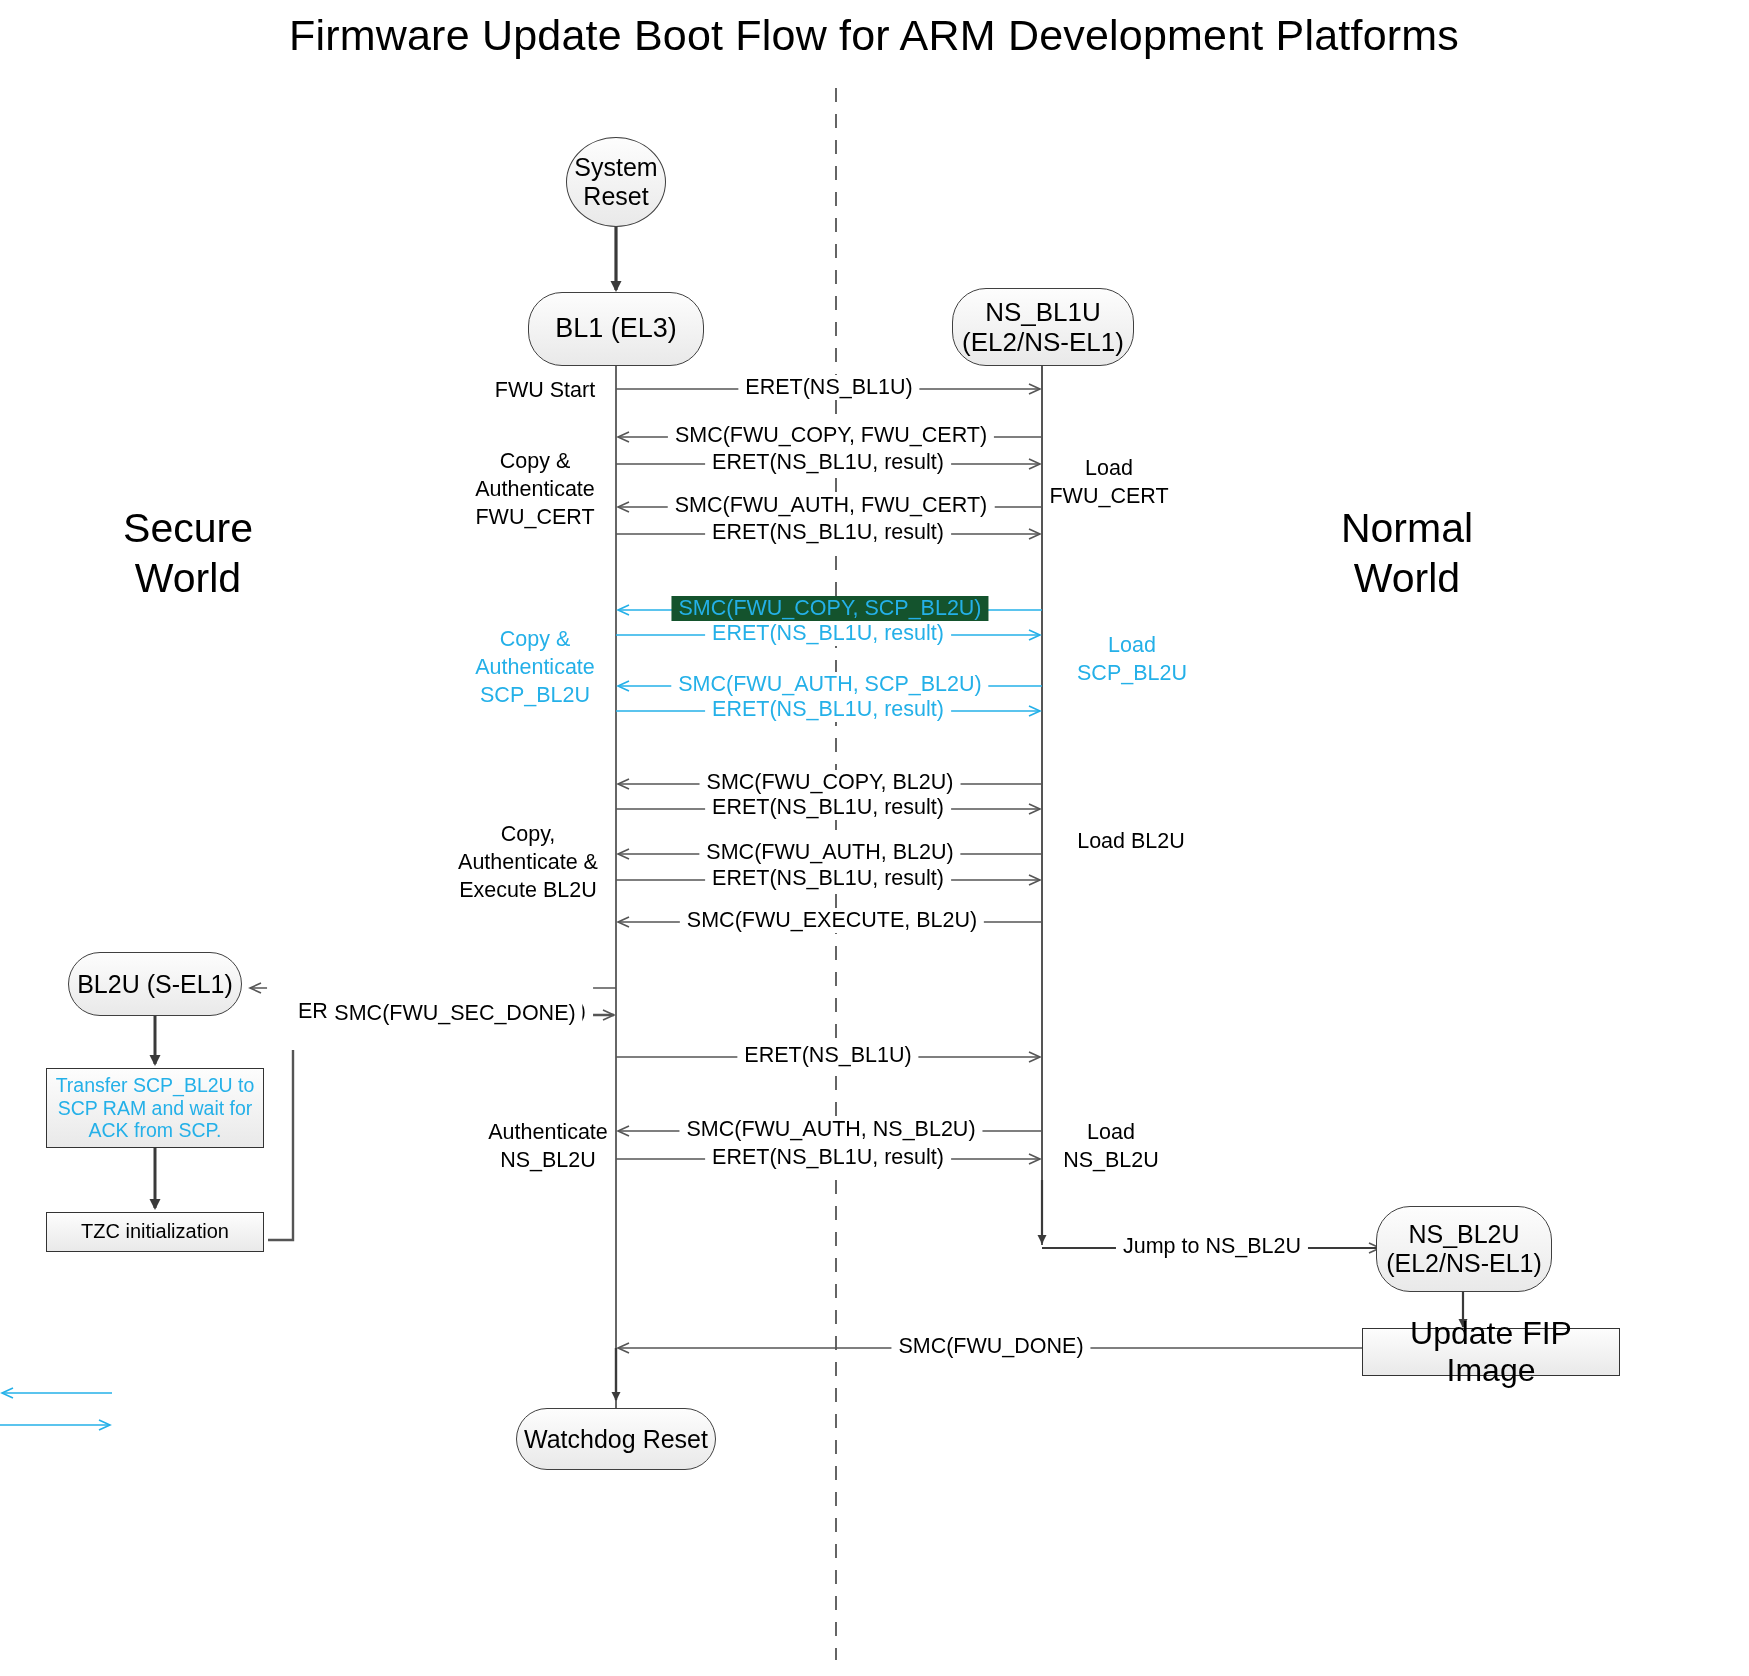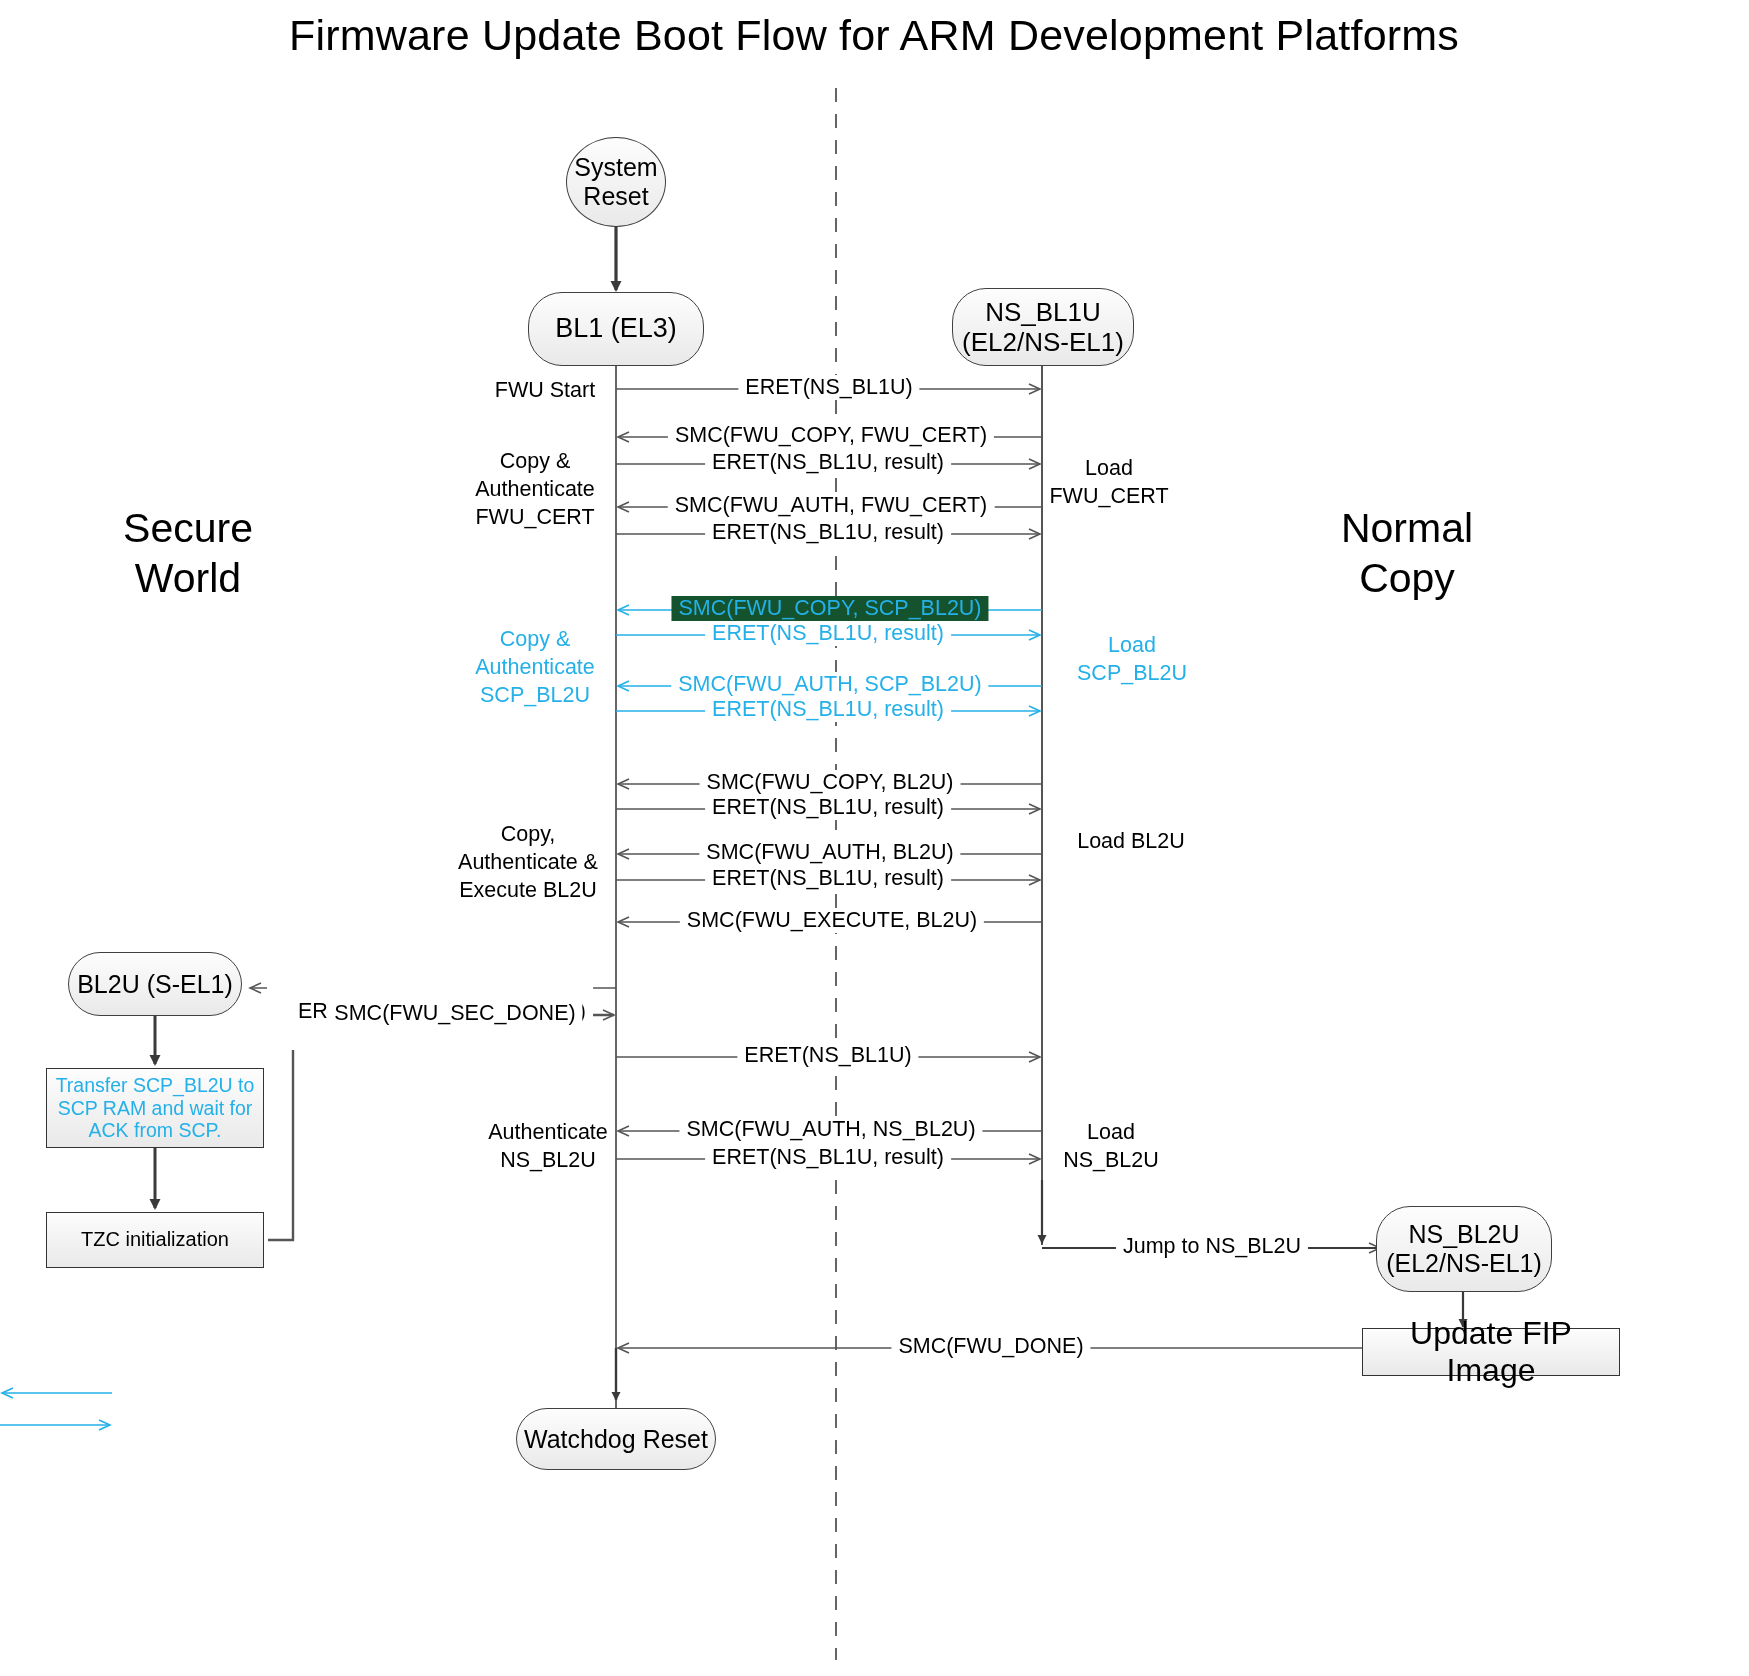--- a/index.html
+++ b/index.html
@@ -102,21 +102,21 @@
 
     <line x1="112" y1="1393" x2="2" y2="1393" stroke="#24b0e8" stroke-width="1.7" marker-end="url(#ohLc)"></line>
     <line x1="0" y1="1425" x2="110" y2="1425" stroke="#24b0e8" stroke-width="1.7" marker-end="url(#ohRc)"></line>
   </svg>
 
   <div class="lbl ctr title">Firmware Update Boot Flow for ARM Development Platforms</div>
 
   <div class="lbl ctr world" style="left:188px;top:503px;">Secure
 World</div>
   <div class="lbl ctr world" style="left:1407px;top:503px;">Normal
-Copy</div>
+World</div>
 
   <div class="node ellipse" style="left:566px;top:137px;width:100px;height:90px;font-size:25px;">
     <span>System
 Reset</span>
   </div>
 
   <div class="node round" style="left:528px;top:292px;width:176px;height:74px;font-size:27px;">
     <span>BL1
 (EL3)</span>
   </div>
@@ -130,21 +130,21 @@
     <span>BL2U
 (S-EL1)</span>
   </div>
 
   <div class="node rect" style="left:46px;top:1068px;width:218px;height:80px;font-size:19.5px;color:#24b0e8;padding:2px 6px;">
     <span>Transfer SCP_BL2U to
 SCP RAM and wait for
 ACK from SCP.</span>
   </div>
 
-  <div class="node rect" style="left:46px;top:1212px;width:218px;height:56px;font-size:20px;">
+  <div class="node rect" style="left:46px;top:1212px;width:218px;height:40px;font-size:20px;">
     <span>TZC initialization</span>
   </div>
 
   <div class="node round" style="left:1376px;top:1206px;width:176px;height:86px;font-size:25px;">
     <span>NS_BL2U
 (EL2/NS-EL1)</span>
   </div>
 
   <div class="node rect" style="left:1362px;top:1328px;width:258px;height:48px;font-size:32px;">
     <span>Update FIP Image</span>

